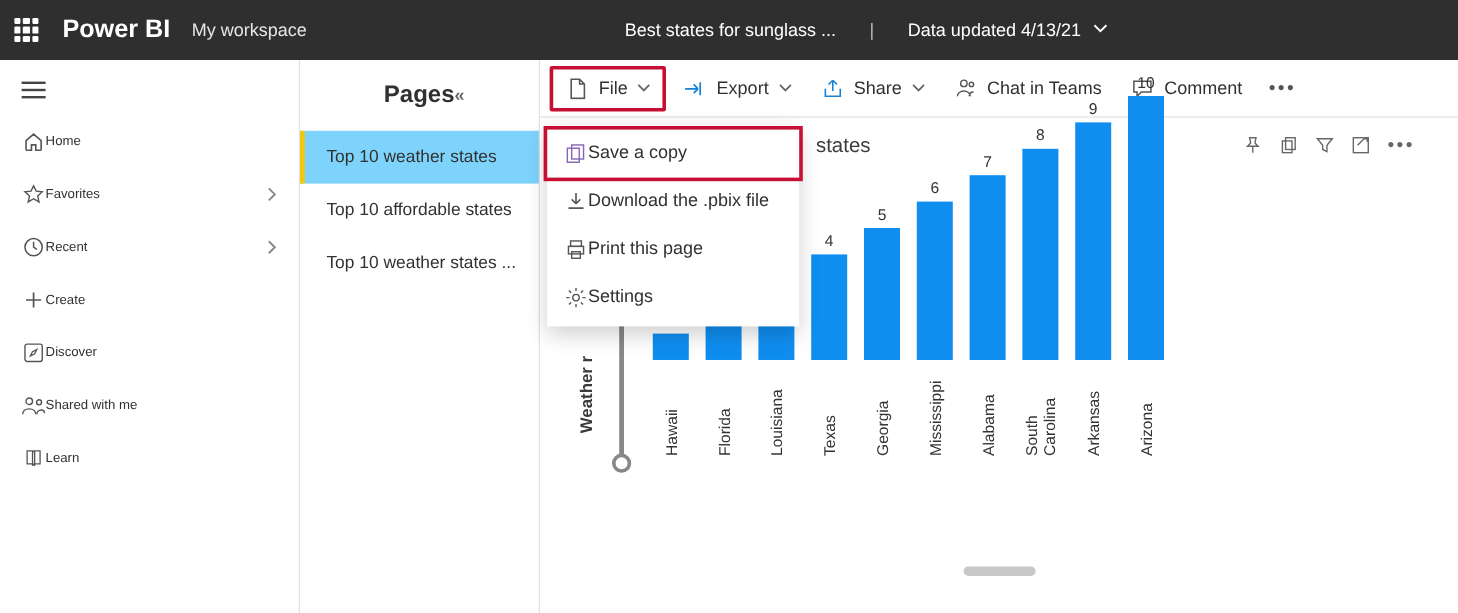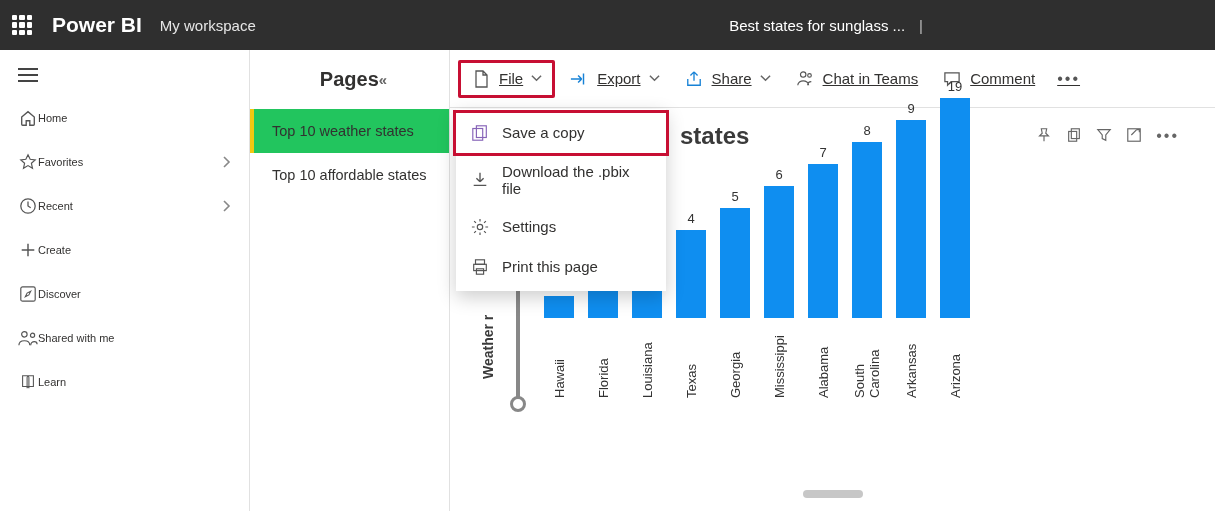--- a/index.html
+++ b/index.html
@@ -7,21 +7,21 @@
 
   
   .top-header {
     height: 50px; background: #2f2f2f; color: #fff; display: flex; align-items: center;
     padding: 0 12px; font-size: 15px;
   }
   .waffle { width: 20px; height: 20px; display: grid; grid-template-columns: repeat(3,1fr); grid-template-rows: repeat(3,1fr); gap: 2px; margin-right: 20px; cursor: pointer;}
   .waffle span { background: #fff; border-radius: 1px; }
   .brand { font-weight: 600; font-size: 21px; margin-right: 18px; }
   .workspace { font-size: 15px; color: #e6e6e6; }
-  .header-center { margin-left: auto; display: flex; align-items: center; gap: 14px; padding-right: 280px; justify-content: space-between;}
+  .header-center { margin-left: auto; display: flex; align-items: center; gap: 28px; padding-right: 280px; justify-content: space-between;}
   .header-center .divider { color: #bbb; }
   .chev-down { display: inline-block; margin-left: 6px;}
 
   
   .body-row { display: flex; height: calc(511px - 50px); }
 
   
   .rail {
     width: 250px; border-right: 1px solid #e1e1e1; padding-top: 8px; display: flex; flex-direction: column;
   }
@@ -42,49 +42,49 @@
   }
   .pages-header {
     display: flex; align-items: center; justify-content: center; padding: 6px 14px 18px 18px;
     font-size: 20px; font-weight: 600;
   }
   .collapse-chev { font-size: 15px; color: #666; cursor: pointer; letter-spacing: -4px;}
   .page-item {
     padding: 14px 14px 14px 18px; font-size: 14.5px; cursor: pointer; white-space: nowrap; overflow: hidden; text-overflow: ellipsis;
     border-left: 4px solid transparent;
   }
-  .page-item.active { background: #22c55e; border-left-color: #f2c811; }
+  .page-item.active { background: #7dd3fc; border-left-color: #f2c811; }
 
   
   .main { flex: 1; display: flex; flex-direction: column; position: relative; }
   .toolbar {
-    height: 58px; border-bottom: 1px solid #e1e1e1; display: flex; align-items: center; padding: 0 8px; gap: 4px; text-decoration: underline;
+    height: 48px; border-bottom: 1px solid #e1e1e1; display: flex; align-items: center; padding: 0 8px; gap: 4px;
   }
   .tbtn {
     display: flex; align-items: center; gap: 8px; padding: 6px 10px; font-size: 15px; color: #323130;
     cursor: pointer; border-radius: 2px;
   }
   .tbtn .caret { color: #666; }
   .tbtn-file { border: 3px solid #c70f33; }
   .more-dots { padding: 6px 8px; cursor: pointer; letter-spacing: 2px; color: #555;}
 
   
   .dropdown {
     position: absolute; left: -2px; top: 49px; width: 210px; background: #fff;
     box-shadow: 0 6px 18px rgba(0,0,0,0.2); z-index: 50; padding: 4px 0;
   }
   .dropdown-item {
-    display: flex; align-items: center; gap: 12px; padding: 10px 14px; font-size: 15px; cursor: pointer;
+    display: flex; align-items: center; gap: 0; padding: 10px 14px; font-size: 15px; cursor: pointer;
   }
   .dropdown-highlight { border: 3px solid #c70f33; margin: -3px; }
 
   
   .canvas { flex: 1; padding: 14px 20px 8px 20px; position: relative; }
   .vis-header { display: flex; align-items: center; gap: 12px; }
-  .vis-title { font-size: 24px; font-weight: 700; color: #3a3a3a; margin-left: 210px;}
+  .vis-title { font-size: 17px; font-weight: 400; color: #3a3a3a; margin-left: 210px;}
   .vis-icons { margin-left: auto; display: flex; gap: 14px; color: #666; padding-right: 16px;}
   .vis-icons span { cursor: pointer; }
 
   .chart-wrap { display: flex; margin-top: 12px; height: 320px; margin-left: 10px;}
   .yaxis-label {
     writing-mode: vertical-rl; transform: rotate(180deg); font-size: 14px; font-weight: 600; color: #3a3a3a;
     text-align: center; padding: 30px 0 80px 0;
   }
   .yaxis-track {
     width: 30px; position: relative; margin-left: 6px; margin-right: 10px;
@@ -119,20 +119,28 @@
       <span></span>
       <span></span>
       <span></span>
       <span></span>
   </div>
   <div class="brand">Power BI</div>
   <div class="workspace">My workspace</div>
   <div class="header-center">
     <span>Best states for sunglass ...</span>
     <span class="divider">|</span>
+    <span>
+      <span>Data updated 4/13/21</span>
+      <span class="chev-down">
+        <svg width="12" height="12" viewBox="0 0 12 12">
+            <path d="M1 3l5 5 5-5" stroke="#fff" stroke-width="1.6" fill="none"></path>
+          </svg>
+      </span>
+    </span>
   </div>
 </div>
 
 <div class="body-row">
 
   <div class="rail">
     <div class="rail-top">
       <div class="hamburger">
           <span></span>
           <span></span>
@@ -221,20 +229,21 @@
     </div>
   </div>
 
   <div class="pages-panel">
     <div class="pages-header">
       <span>Pages</span>
       <span class="collapse-chev">«</span>
     </div>
     <div class="page-item active">Top 10 weather states</div>
     <div class="page-item">Top 10 affordable states</div>
+    <div class="page-item">Top 10 weather states ...</div>
   </div>
 
   <div class="main">
 
     <div class="toolbar">
       <div class="file-wrap">
         <div class="tbtn tbtn-file">
           <span class="icon">
             <svg width="16" height="18" viewBox="0 0 16 18">
                 <path d="M3 1h7l4 4v12H3V1z M10 1v4h4" fill="none" stroke="#555" stroke-width="1.3"></path>
@@ -264,35 +273,35 @@
             <span class="icon">
               <svg width="18" height="18" viewBox="0 0 20 20">
                   <path d="M10 2v10m0 0l-4-4m4 4l4-4M3 16h14" fill="none" stroke="#555" stroke-width="1.5"></path>
                 </svg>
             </span>
             <span>Download the .pbix file</span>
           </div>
           <div class="dropdown-item">
             <span class="icon">
               <svg width="18" height="18" viewBox="0 0 20 20">
-                  <circle cx="10" cy="10" r="3" fill="none" stroke="#555" stroke-width="1.3"></circle>
-                  <path d="M10 1v3M10 16v3M1 10h3M16 10h3M3.5 3.5l2 2M14.5 14.5l2 2M16.5 3.5l-2 2M5.5 14.5l-2 2" stroke="#555" stroke-width="1.3"></path>
+                  <rect x="5" y="2" width="10" height="5" fill="none" stroke="#555" stroke-width="1.3"></rect>
+                  <rect x="3" y="7" width="14" height="7" fill="none" stroke="#555" stroke-width="1.3"></rect>
+                  <rect x="6" y="12" width="8" height="6" fill="none" stroke="#555" stroke-width="1.3"></rect>
                 </svg>
             </span>
-            <span>Settings</span>
+            <span>Print this page</span>
           </div>
           <div class="dropdown-item">
             <span class="icon">
               <svg width="18" height="18" viewBox="0 0 20 20">
-                  <rect x="5" y="2" width="10" height="5" fill="none" stroke="#555" stroke-width="1.3"></rect>
-                  <rect x="3" y="7" width="14" height="7" fill="none" stroke="#555" stroke-width="1.3"></rect>
-                  <rect x="6" y="12" width="8" height="6" fill="none" stroke="#555" stroke-width="1.3"></rect>
+                  <circle cx="10" cy="10" r="3" fill="none" stroke="#555" stroke-width="1.3"></circle>
+                  <path d="M10 1v3M10 16v3M1 10h3M16 10h3M3.5 3.5l2 2M14.5 14.5l2 2M16.5 3.5l-2 2M5.5 14.5l-2 2" stroke="#555" stroke-width="1.3"></path>
                 </svg>
             </span>
-            <span>Print this page</span>
+            <span>Settings</span>
           </div>
         </div>
       </div>
 
       <div class="tbtn">
         <span class="icon">
           <svg width="18" height="16" viewBox="0 0 20 16">
               <path d="M1 8h12m0 0l-4-4m4 4l-4 4M15 2v12" fill="none" stroke="#1782d6" stroke-width="1.6"></path>
             </svg>
         </span>
@@ -418,21 +427,21 @@
               <div class="bar-val">8</div>
               <div class="bar" style="height:176px;background:#0f8ef0"></div>
               <div class="bar-label">South Carolina</div>
             </div>
             <div class="bar-col">
               <div class="bar-val">9</div>
               <div class="bar" style="height:198px;background:#0f8ef0"></div>
               <div class="bar-label">Arkansas</div>
             </div>
             <div class="bar-col">
-              <div class="bar-val">19</div>
+              <div class="bar-val">10</div>
               <div class="bar" style="height:220px;background:#0f8ef0"></div>
               <div class="bar-label">Arizona</div>
             </div>
           </div>
       </div>
 
       <div class="hscroll">
         <div class="hscroll-thumb"></div>
       </div>
     </div>

